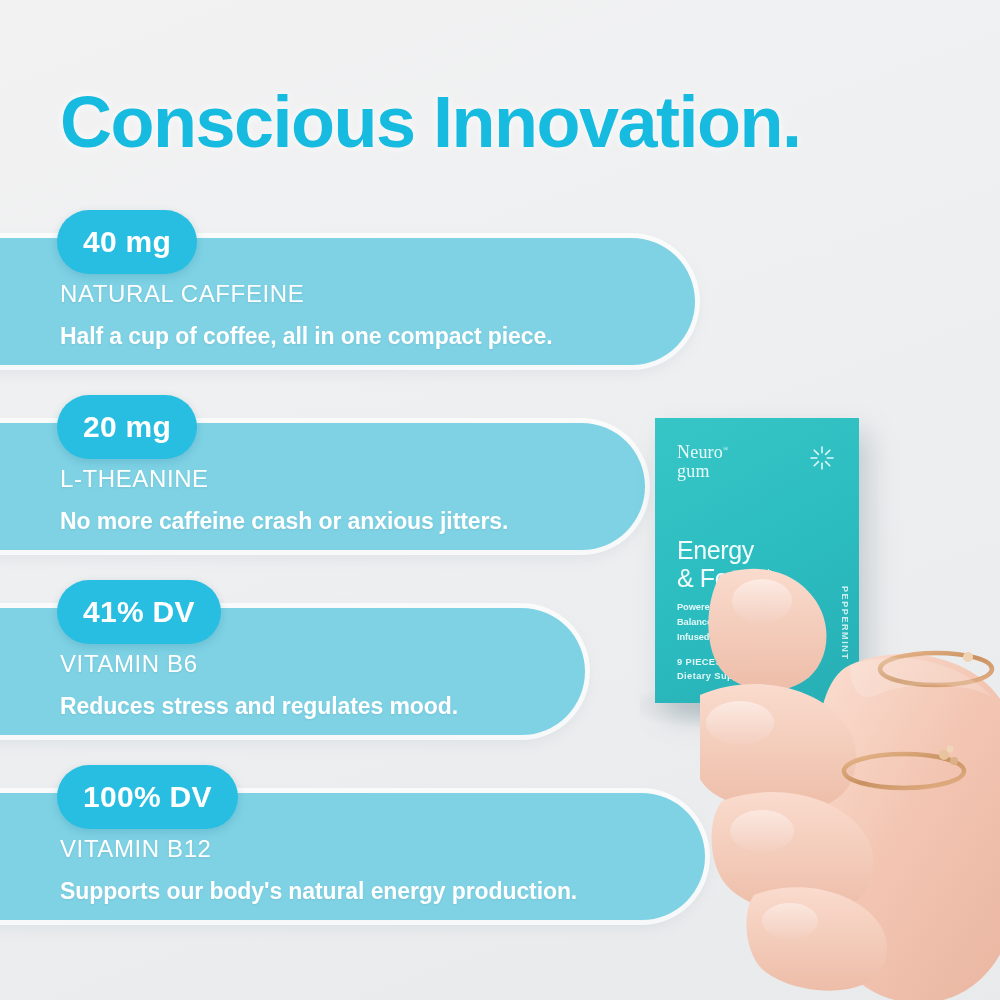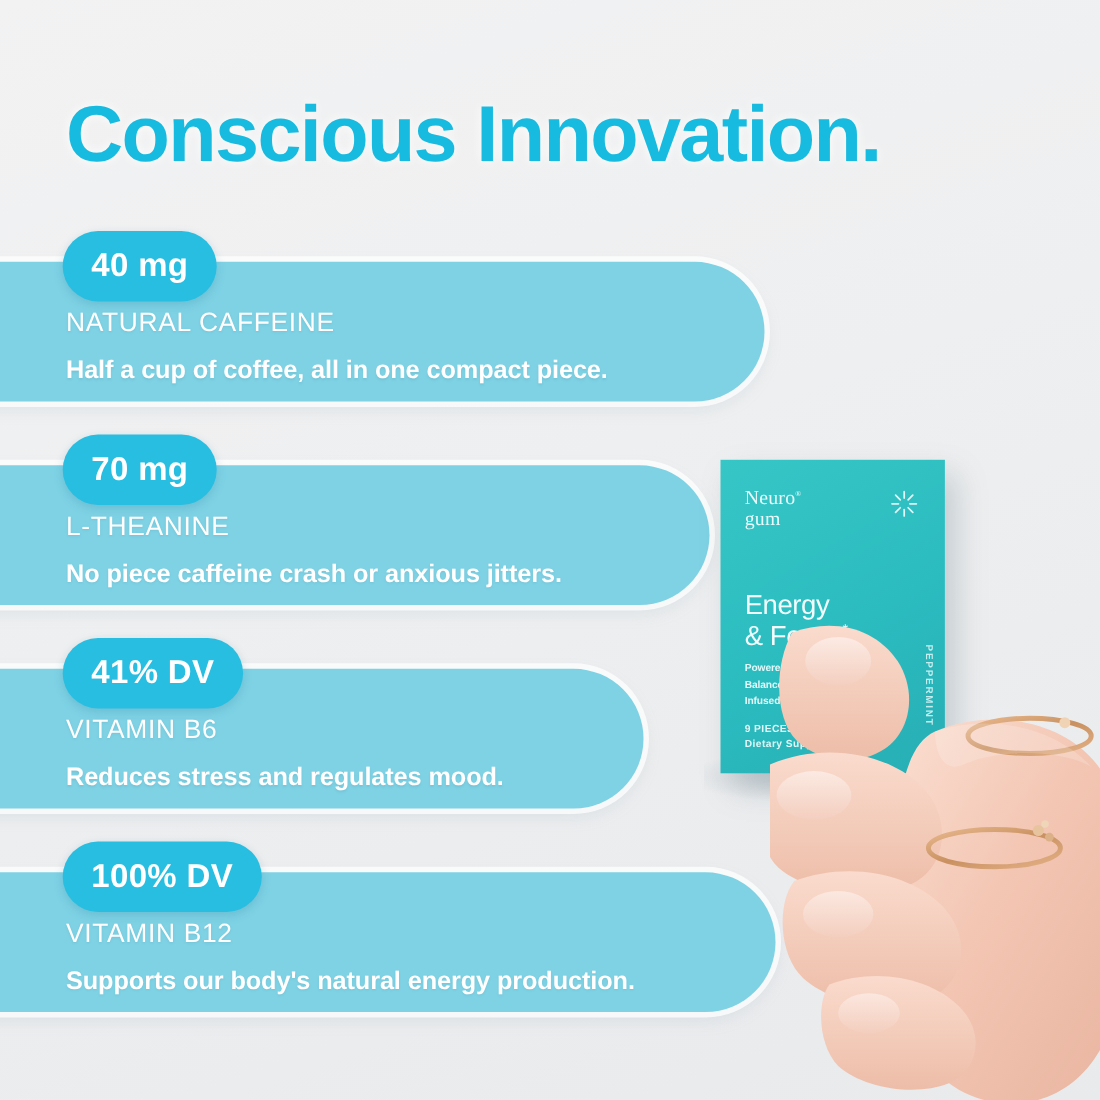--- a/index.html
+++ b/index.html
@@ -303,23 +303,23 @@
 
   <div class="row" id="row0">
     <div class="bar"></div>
     <div class="pill">40 mg</div>
     <div class="r-title">NATURAL CAFFEINE</div>
     <div class="r-desc">Half a cup of coffee, all in one compact piece.</div>
   </div>
 
   <div class="row" id="row1">
     <div class="bar"></div>
-    <div class="pill">70 mg</div>
+    <div class="pill">20 mg</div>
     <div class="r-title">L-THEANINE</div>
-    <div class="r-desc">No piece caffeine crash or anxious jitters.</div>
+    <div class="r-desc">No more caffeine crash or anxious jitters.</div>
   </div>
 
   <div class="row" id="row2">
     <div class="bar"></div>
     <div class="pill">41% DV</div>
     <div class="r-title">VITAMIN B6</div>
     <div class="r-desc">Reduces stress and regulates mood.</div>
   </div>
 
   <div class="row" id="row3">

